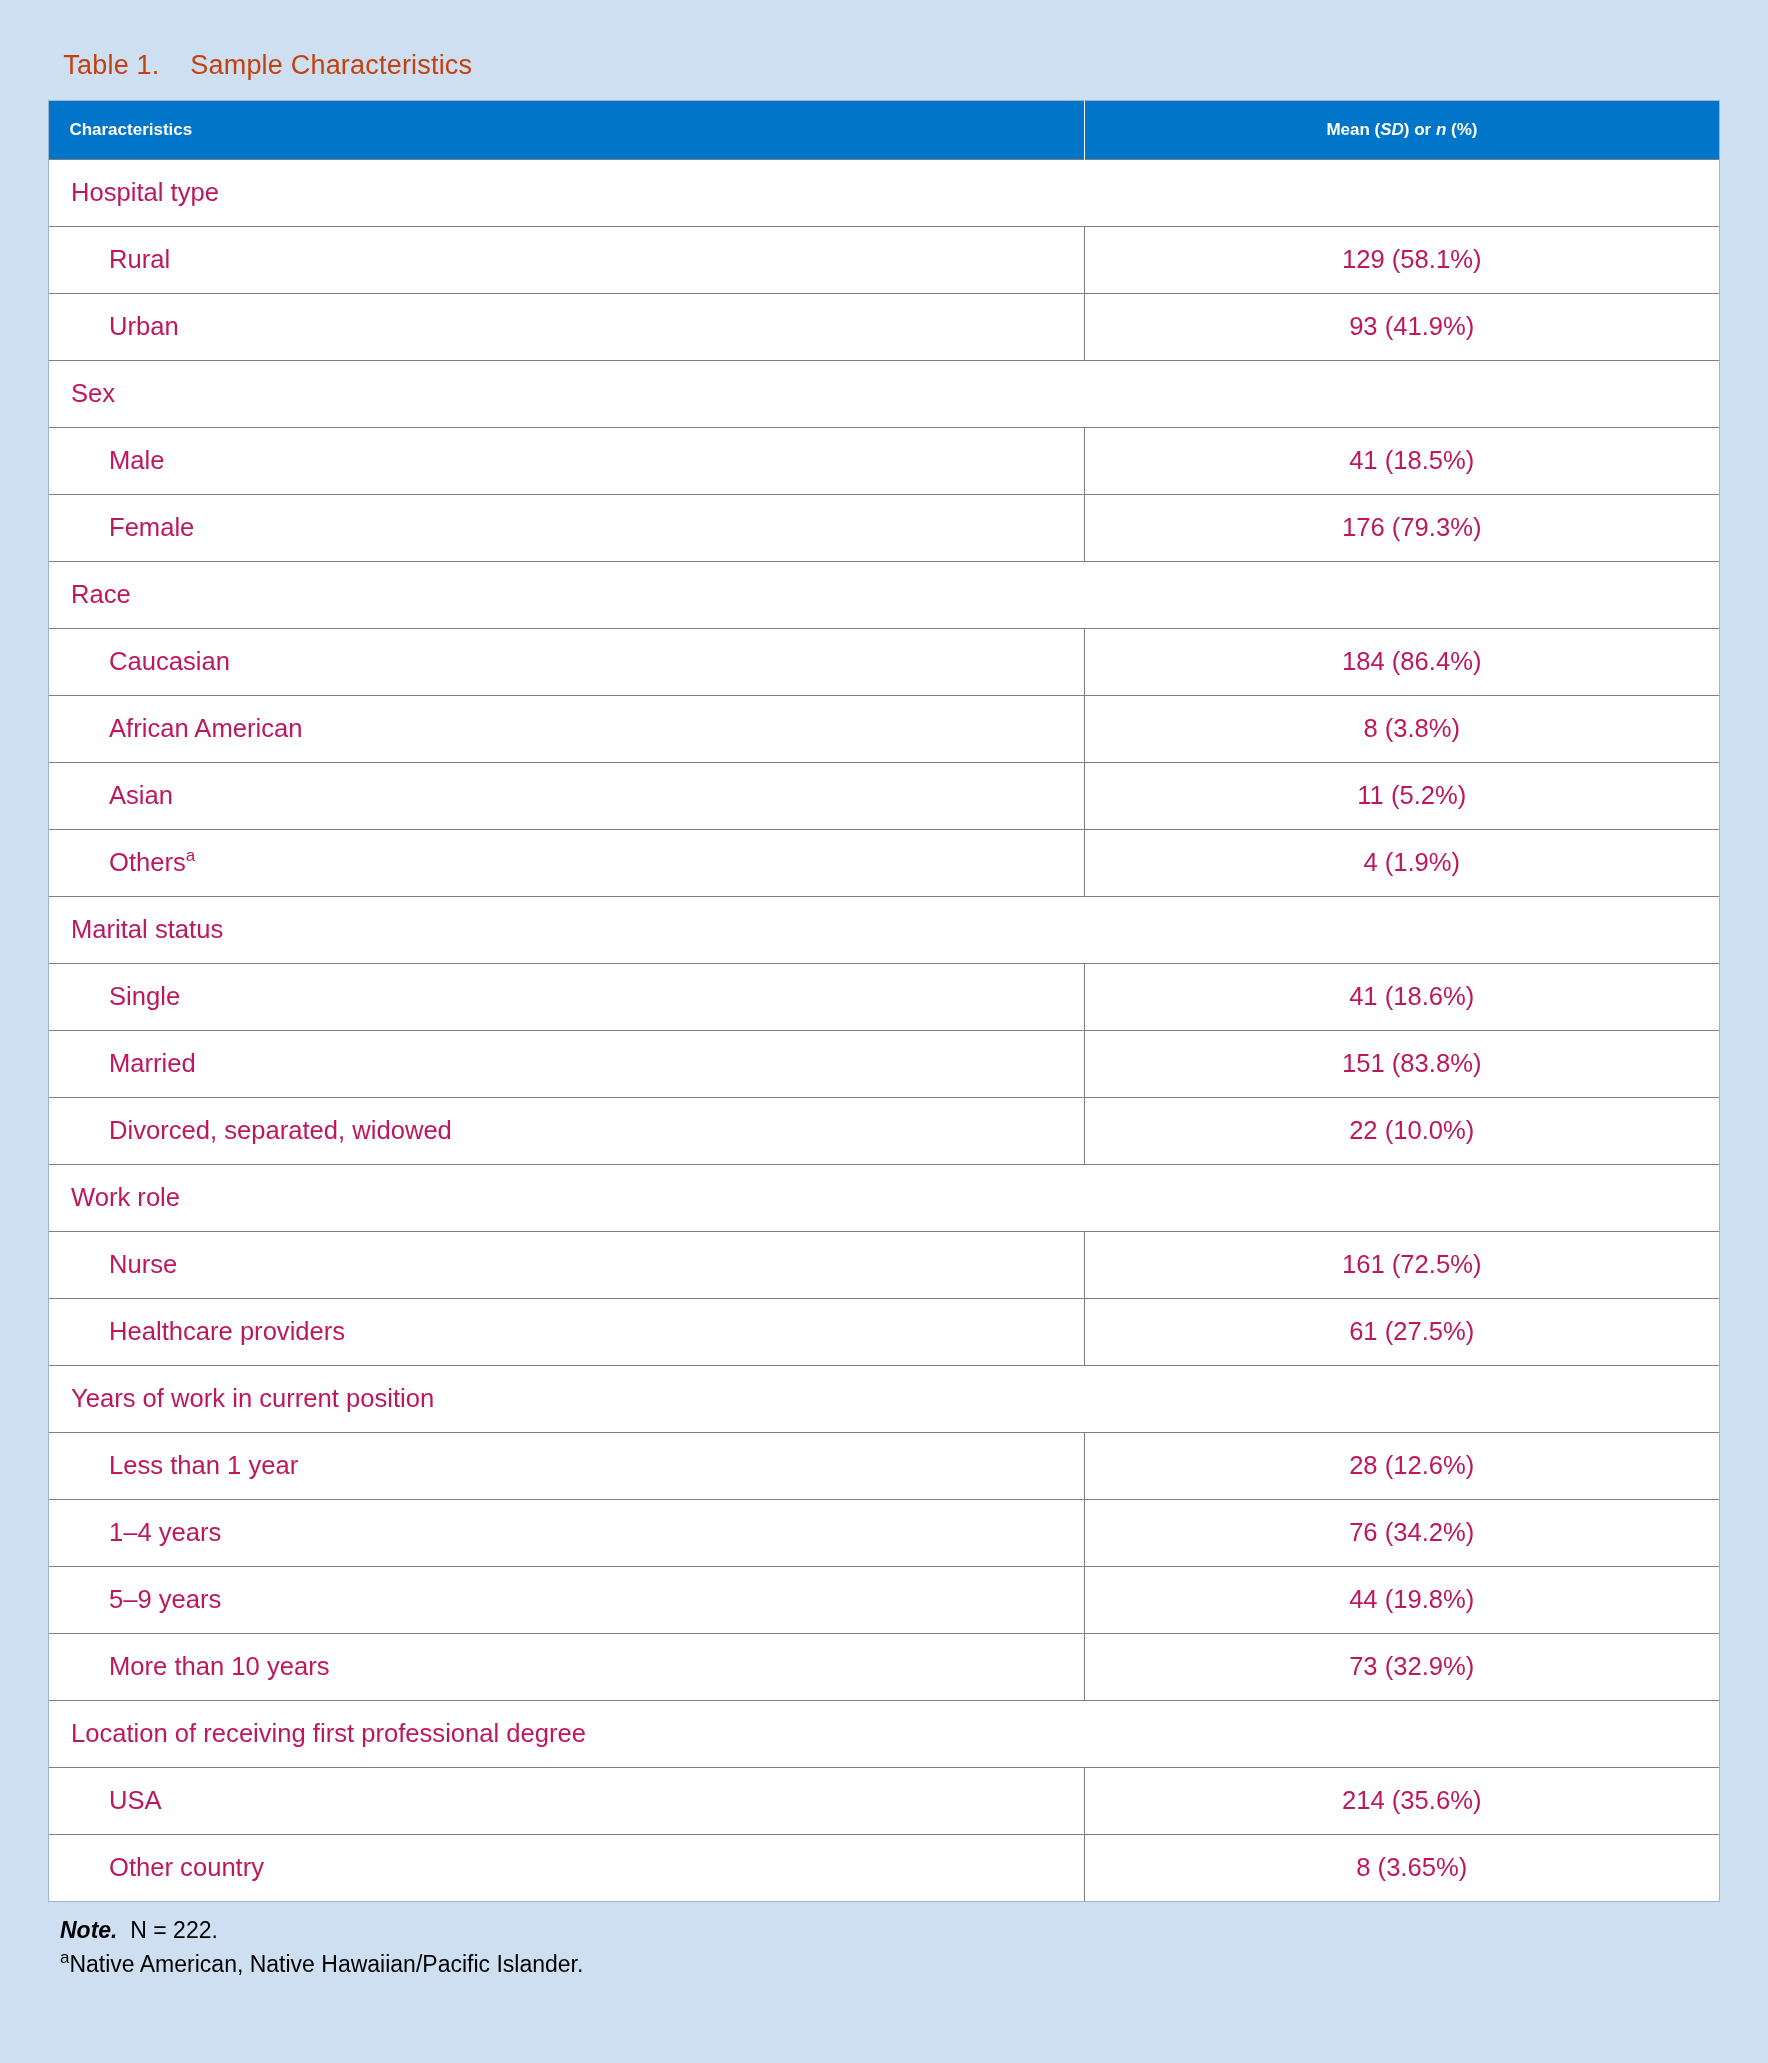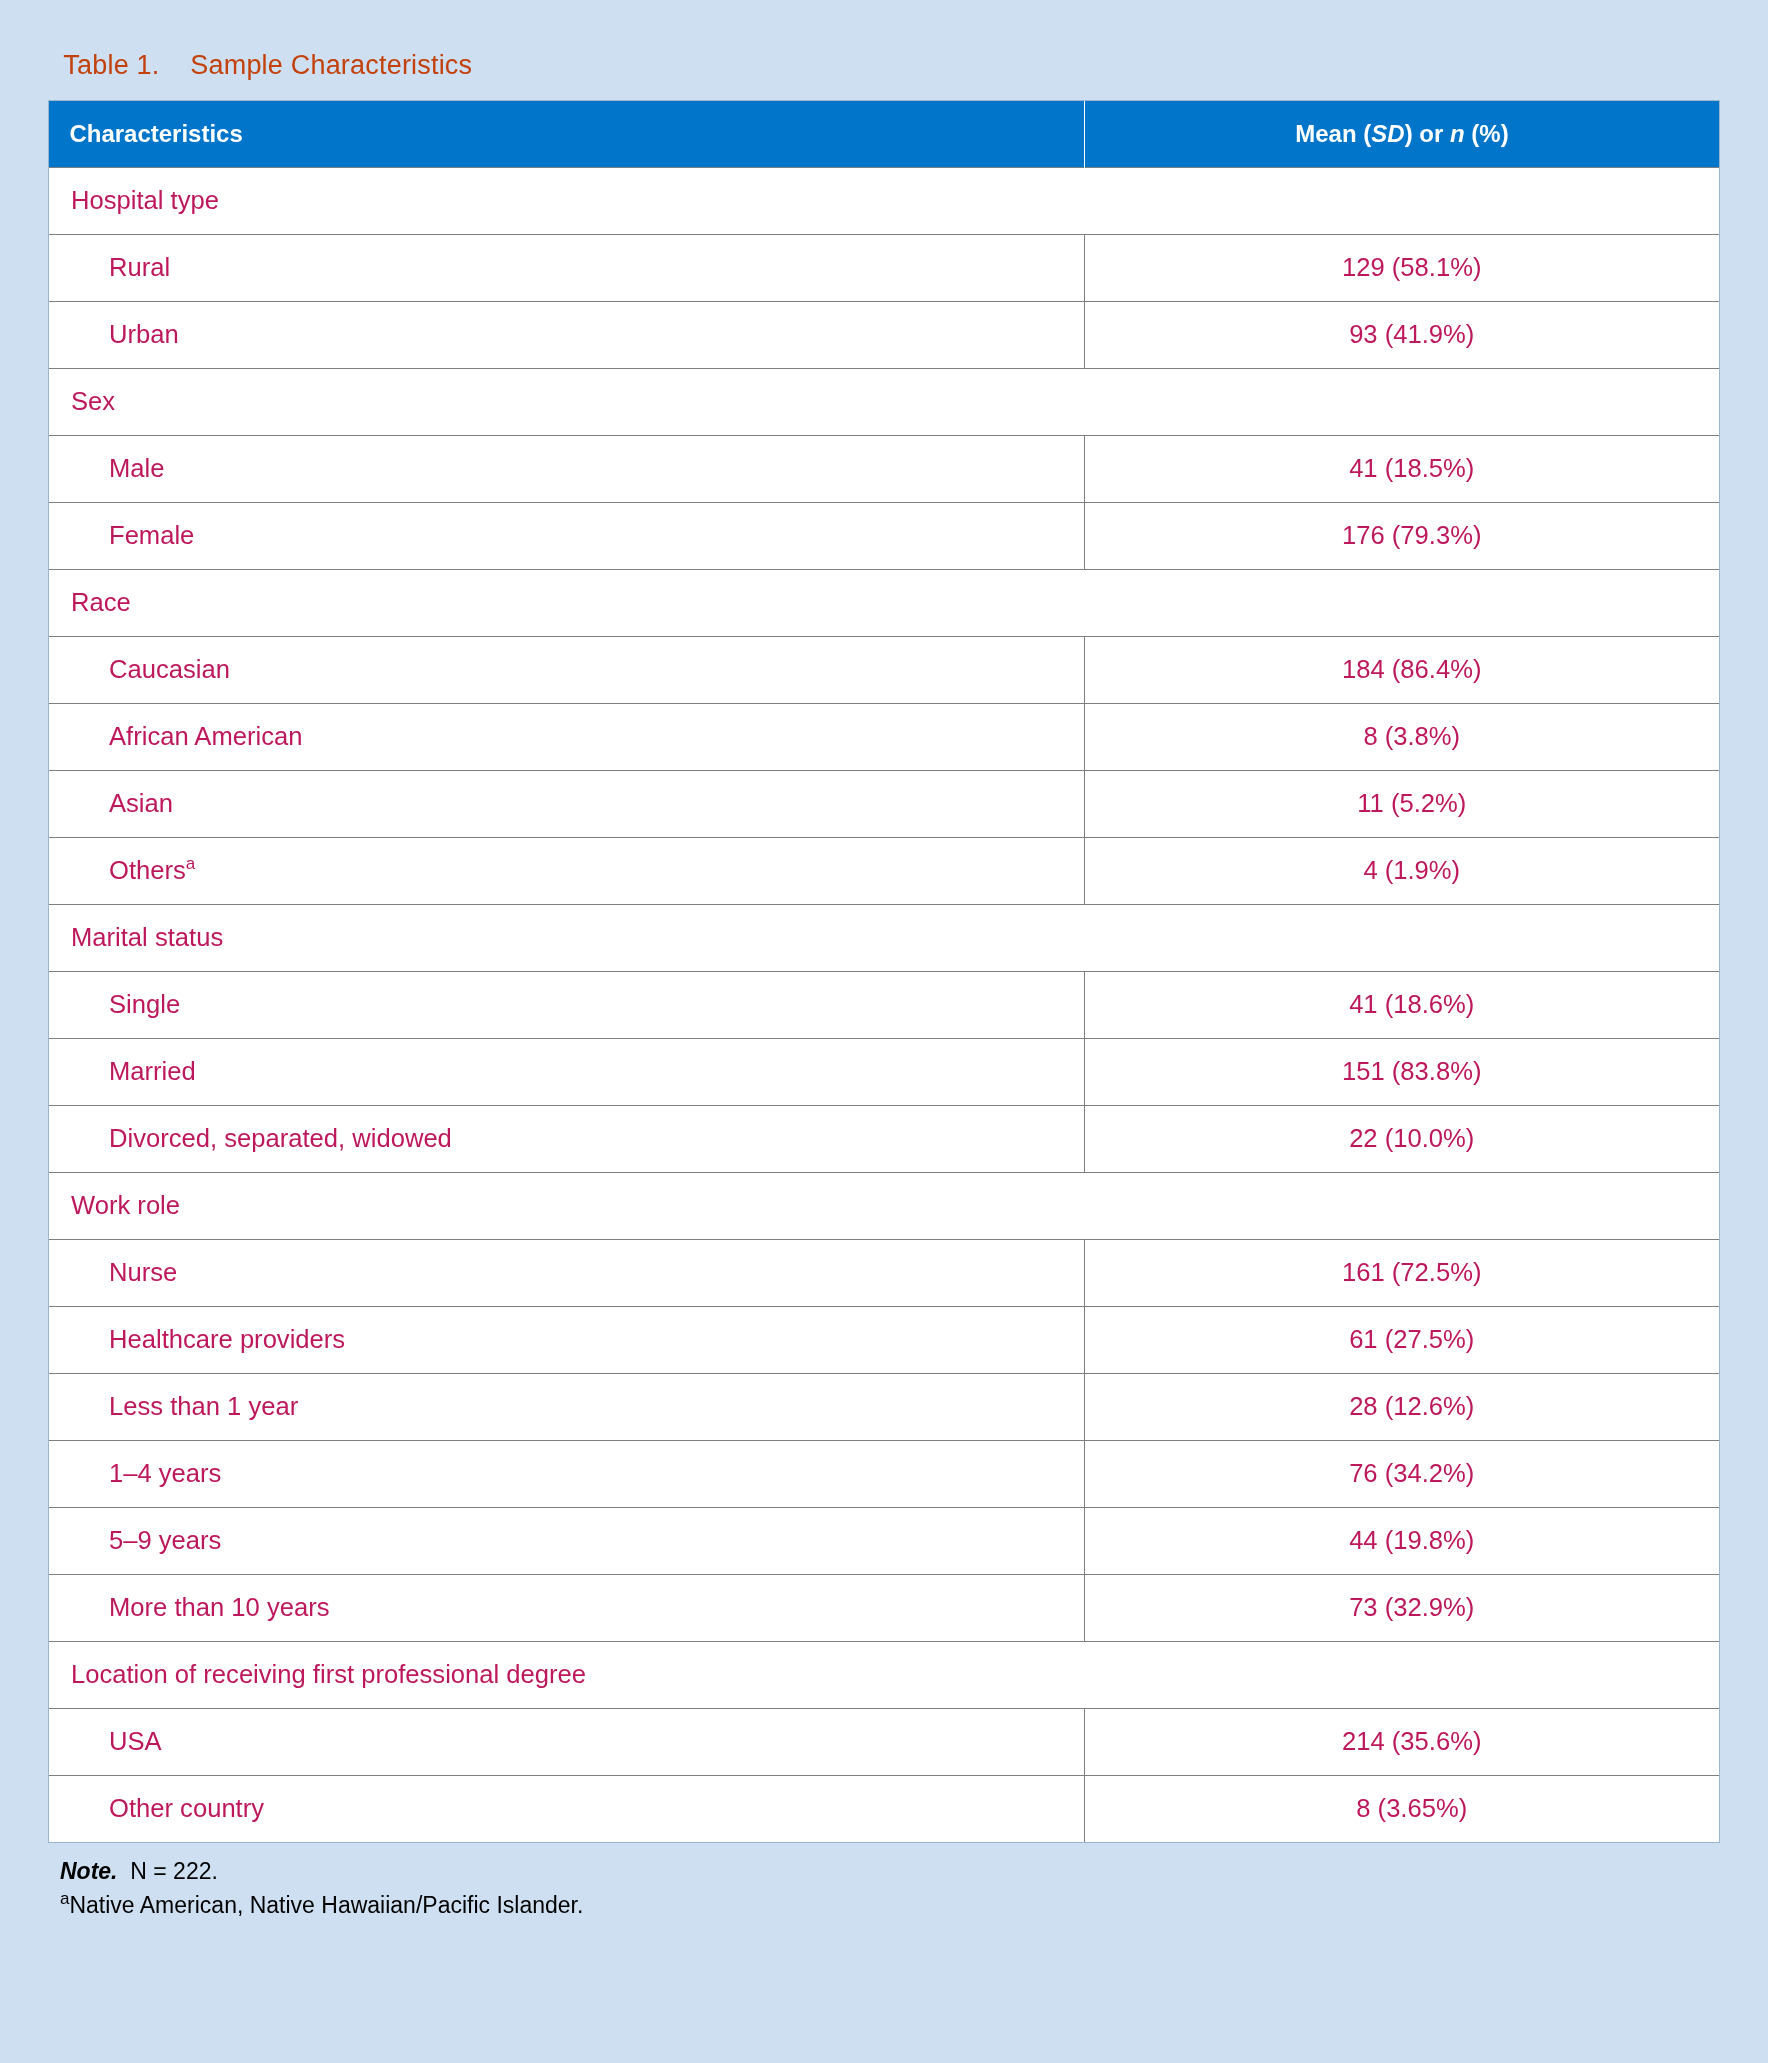--- a/index.html
+++ b/index.html
@@ -39,21 +39,21 @@
     width: 100%;
     border-collapse: collapse;
     table-layout: fixed;
     background: #ffffff;
   }
   table.tbl col.c1 { width: 62%; }
   table.tbl col.c2 { width: 38%; }
   thead th {
     background: #0075c9;
     color: #ffffff;
-    font-size: 24px;
+    font-size: 17px;
     font-weight: bold;
     padding: 19px 20.4px;
     text-align: left;
     border-right: 1.7px solid #ffffff;
   }
   thead th.val {
     text-align: center;
     border-right: none;
   }
   tbody td {
@@ -186,20 +186,24 @@
             <td class="val"></td>
           </tr>
           <tr class="item">
             <td class="lbl">Nurse</td>
             <td class="val">161 (72.5%)</td>
           </tr>
           <tr class="item">
             <td class="lbl">Healthcare providers</td>
             <td class="val">61 (27.5%)</td>
           </tr>
+          <tr class="group">
+            <td class="lbl span">Years of work in current position</td>
+            <td class="val"></td>
+          </tr>
           <tr class="item">
             <td class="lbl">Less than 1 year</td>
             <td class="val">28 (12.6%)</td>
           </tr>
           <tr class="item">
             <td class="lbl">1–4 years</td>
             <td class="val">76 (34.2%)</td>
           </tr>
           <tr class="item">
             <td class="lbl">5–9 years</td>

